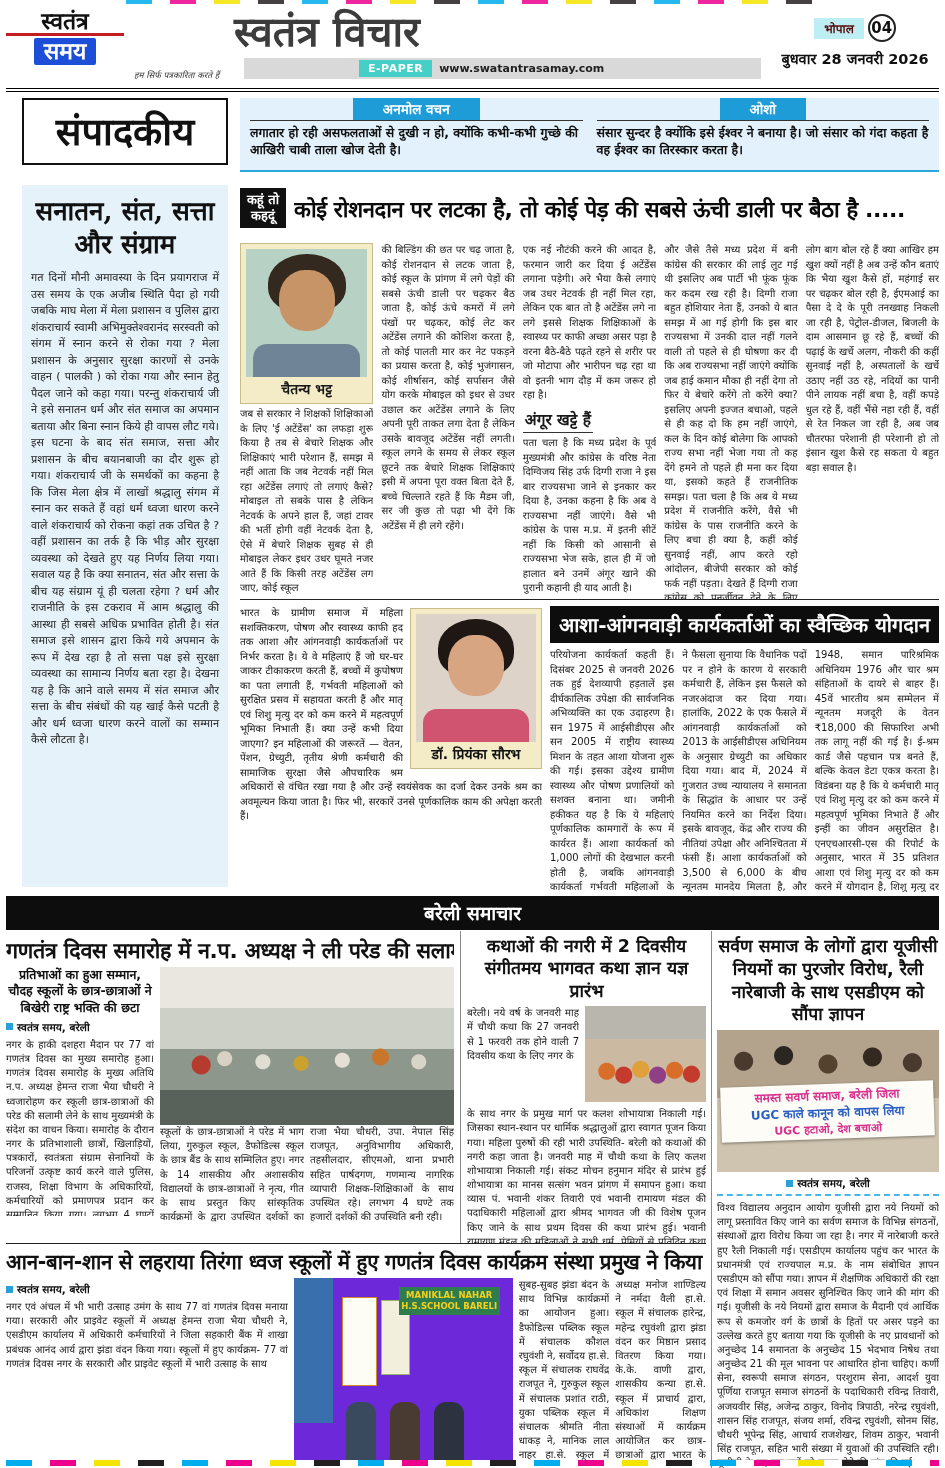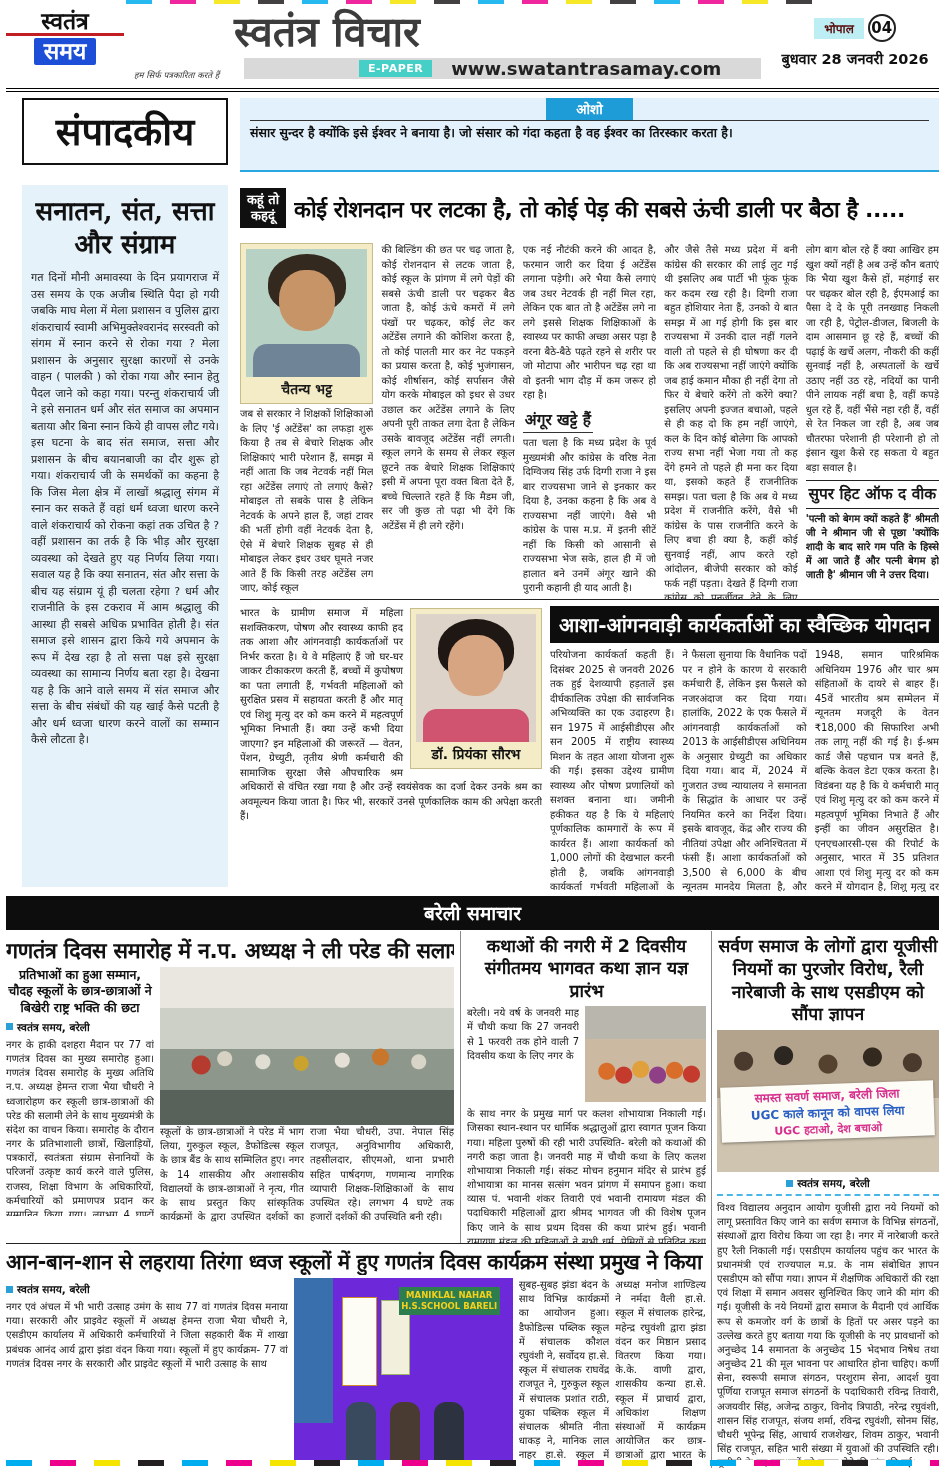--- a/index.html
+++ b/index.html
@@ -18,21 +18,21 @@
   .masthead{display:flex;align-items:flex-start;height:88px;border-bottom:4px double #000;padding-top:6px;}
   .logo{width:118px;text-align:center;}
   .logo-top{font-size:23px;font-weight:900;color:#111;line-height:1;border-bottom:3px solid #c11d22;}
   .logo-bottom{display:inline-block;background:#1d4ed8;color:#fff;font-size:23px;font-weight:900;
                line-height:1.1;padding:1px 10px;margin-top:2px;border-radius:2px;}
   .tagline{width:110px;font-size:8.5px;color:#333;align-self:flex-end;padding:0 4px 8px 10px;font-style:italic;}
   .mast-center{flex:1;text-align:left;}
   .edition-title{font-size:41px;font-weight:800;color:#3c3c3c;line-height:1.1;}
   .epaper-bar{display:flex;align-items:center;background:#d9d9d9;height:21px;margin:3px 10px 0 10px;padding-left:115px;}
   .epaper-chip{background:#45cfc6;color:#fff;font-size:11px;font-weight:800;padding:2px 9px;letter-spacing:.5px;}
-  .site{font-size:18px;font-weight:700;color:#222;margin-left:19px;cursor:pointer;}
+  .site{font-size:11px;font-weight:700;color:#222;margin-left:7px;cursor:pointer;}
   .mast-right{width:168px;text-align:center;padding-top:4px;}
   .cityrow{display:flex;align-items:center;justify-content:center;gap:4px;}
   .city-chip{background:#bdeef3;color:#5a0d0d;font-size:12px;font-weight:900;padding:2px 10px;}
   .pagenum{display:inline-flex;align-items:center;justify-content:center;width:28px;height:28px;
            border:2px solid #222;border-radius:50%;font-size:15px;font-weight:900;background:#fff;}
   .mast-date{font-size:14.5px;font-weight:800;margin-top:6px;color:#111;}
 
   
   .row1{display:flex;height:800px;}
   
@@ -199,20 +199,26 @@
         <div class="ed-head">सनातन, संत, सत्ता और संग्राम</div>
         <div class="ed-text">गत दिनों मौनी अमावस्या के दिन प्रयागराज में उस समय के एक अजीब स्थिति पैदा हो गयी जबकि माघ मेला में मेला प्रशासन व पुलिस द्वारा शंकराचार्य स्वामी अभिमुक्तेश्वरानंद सरस्वती को संगम में स्नान करने से रोका गया ? मेला प्रशासन के अनुसार सुरक्षा कारणों से उनके वाहन ( पालकी ) को रोका गया और स्नान हेतु पैदल जाने को कहा गया। परन्तु शंकराचार्य जी ने इसे सनातन धर्म और संत समाज का अपमान बताया और बिना स्नान किये ही वापस लौट गये। इस घटना के बाद संत समाज, सत्ता और प्रशासन के बीच बयानबाजी का दौर शुरू हो गया। शंकराचार्य जी के समर्थकों का कहना है कि जिस मेला क्षेत्र में लाखों श्रद्धालु संगम में स्नान कर सकते हैं वहां धर्म ध्वजा धारण करने वाले शंकराचार्य को रोकना कहां तक उचित है ? वहीं प्रशासन का तर्क है कि भीड़ और सुरक्षा व्यवस्था को देखते हुए यह निर्णय लिया गया। सवाल यह है कि क्या सनातन, संत और सत्ता के बीच यह संग्राम यूं ही चलता रहेगा ? धर्म और राजनीति के इस टकराव में आम श्रद्धालु की आस्था ही सबसे अधिक प्रभावित होती है। संत समाज इसे शासन द्वारा किये गये अपमान के रूप में देख रहा है तो सत्ता पक्ष इसे सुरक्षा व्यवस्था का सामान्य निर्णय बता रहा है। देखना यह है कि आने वाले समय में संत समाज और सत्ता के बीच संबंधों की यह खाई कैसे पटती है और धर्म ध्वजा धारण करने वालों का सम्मान कैसे लौटता है।</div>
       </div>
     </div>
 
     <div class="right-col">
 
       <div class="quotes">
         <div class="quote">
           <div class="tabrow">
+              <span class="quote-tab">अनमोल वचन</span>
+            </div>
+          <div class="quote-text">लगातार हो रही असफलताओं से दुखी न हो, क्योंकि कभी-कभी गुच्छे की आखिरी चाबी ताला खोज देती है।</div>
+        </div>
+        <div class="quote">
+          <div class="tabrow">
               <span class="quote-tab">ओशो</span>
             </div>
           <div class="quote-text">संसार सुन्दर है क्योंकि इसे ईश्वर ने बनाया है। जो संसार को गंदा कहता है वह ईश्वर का तिरस्कार करता है।</div>
         </div>
       </div>
 
       <div class="lead">
         <div class="lead-headrow">
           <div class="kicker">कहूं तो कहदूं</div>
           <div class="lead-headline">कोई रोशनदान पर लटका है, तो कोई पेड़ की सबसे ऊंची डाली पर बैठा है .....</div>
@@ -237,24 +243,20 @@
             <div><span class="subhd">अंगूर खट्टे हैं</span></div>
             <span>पता चला है कि मध्य प्रदेश के पूर्व मुख्यमंत्री और कांग्रेस के वरिष्ठ नेता दिग्विजय सिंह उर्फ दिग्गी राजा ने इस बार राज्यसभा जाने से इनकार कर दिया है, उनका कहना है कि अब वे राज्यसभा नहीं जाएंगे। वैसे भी कांग्रेस के पास म.प्र. में इतनी सीटें नहीं कि किसी को आसानी से राज्यसभा भेज सके, हाल ही में जो हालात बने उनमें अंगूर खाने की पुरानी कहानी ही याद आती है।</span>
           </div>
           <div class="lcol">
             <span>और जैसे तैसे मध्य प्रदेश में बनी कांग्रेस की सरकार की लाई लुट गई थी इसलिए अब पार्टी भी फूंक फूंक कर कदम रख रही है। दिग्गी राजा बहुत होशियार नेता हैं, उनको ये बात समझ में आ गई होगी कि इस बार राज्यसभा में उनकी दाल नहीं गलने वाली तो पहले से ही घोषणा कर दी कि अब राज्यसभा नहीं जाएंगे क्योंकि जब हाई कमान मौका ही नहीं देगा तो फिर ये बेचारे करेंगे तो करेंगे क्या? इसलिए अपनी इज्जत बचाओ, पहले से ही कह दो कि हम नहीं जाएंगे, कल के दिन कोई बोलेगा कि आपको राज्य सभा नहीं भेजा गया तो कह देंगे हमने तो पहले ही मना कर दिया था, इसको कहते हैं राजनीतिक समझ। पता चला है कि अब ये मध्य प्रदेश में राजनीति करेंगे, वैसे भी कांग्रेस के पास राजनीति करने के लिए बचा ही क्या है, कहीं कोई सुनवाई नहीं, आप करते रहो आंदोलन, बीजेपी सरकार को कोई फर्क नहीं पड़ता। देखते हैं दिग्गी राजा कांग्रेस को पुनर्जीवन देने के लिए कौन सी नई स्कीम लगाते हैं इंतजार करना होगा।</span>
             
             
           </div>
           <div class="lcol">
             <span>लोग बाग बोल रहे हैं क्या आखिर हम खुश क्यों नहीं है अब उन्हें कौन बताएं कि भैया खुश कैसे हों, महंगाई सर पर चढ़कर बोल रही है, ईएमआई का पैसा दे दे के पूरी तनख्वाह निकली जा रही है, पेट्रोल-डीजल, बिजली के दाम आसमान छू रहे हैं, बच्चों की पढ़ाई के खर्चे अलग, नौकरी की कहीं सुनवाई नहीं है, अस्पतालों के खर्चे उठाए नहीं उठ रहे, नदियों का पानी पीने लायक नहीं बचा है, वहीं कपड़े धुल रहे हैं, वहीं भैंसे नहा रही हैं, वहीं से रेत निकल जा रही है, अब जब चौतरफा परेशानी ही परेशानी हो तो इंसान खुश कैसे रह सकता ये बहुत बड़ा सवाल है।</span>
-            <div class="superhit">
-              <div class="superhit-title">सुपर हिट ऑफ द वीक</div>
-              <div class="superhit-text">'पत्नी को बेगम क्यों कहते हैं' श्रीमती जी ने श्रीमान जी से पूछा 'क्योंकि शादी के बाद सारे गम पति के हिस्से में आ जाते हैं और पत्नी बेगम हो जाती है' श्रीमान जी ने उत्तर दिया।</div>
-            </div>
           </div>
         </div>
       </div>
 
       <div class="asha">
         <div class="asha-left">
           <div class="photo-frame">
             <div class="portrait female">
               <div class="hair"></div>
               <div class="face"></div>

